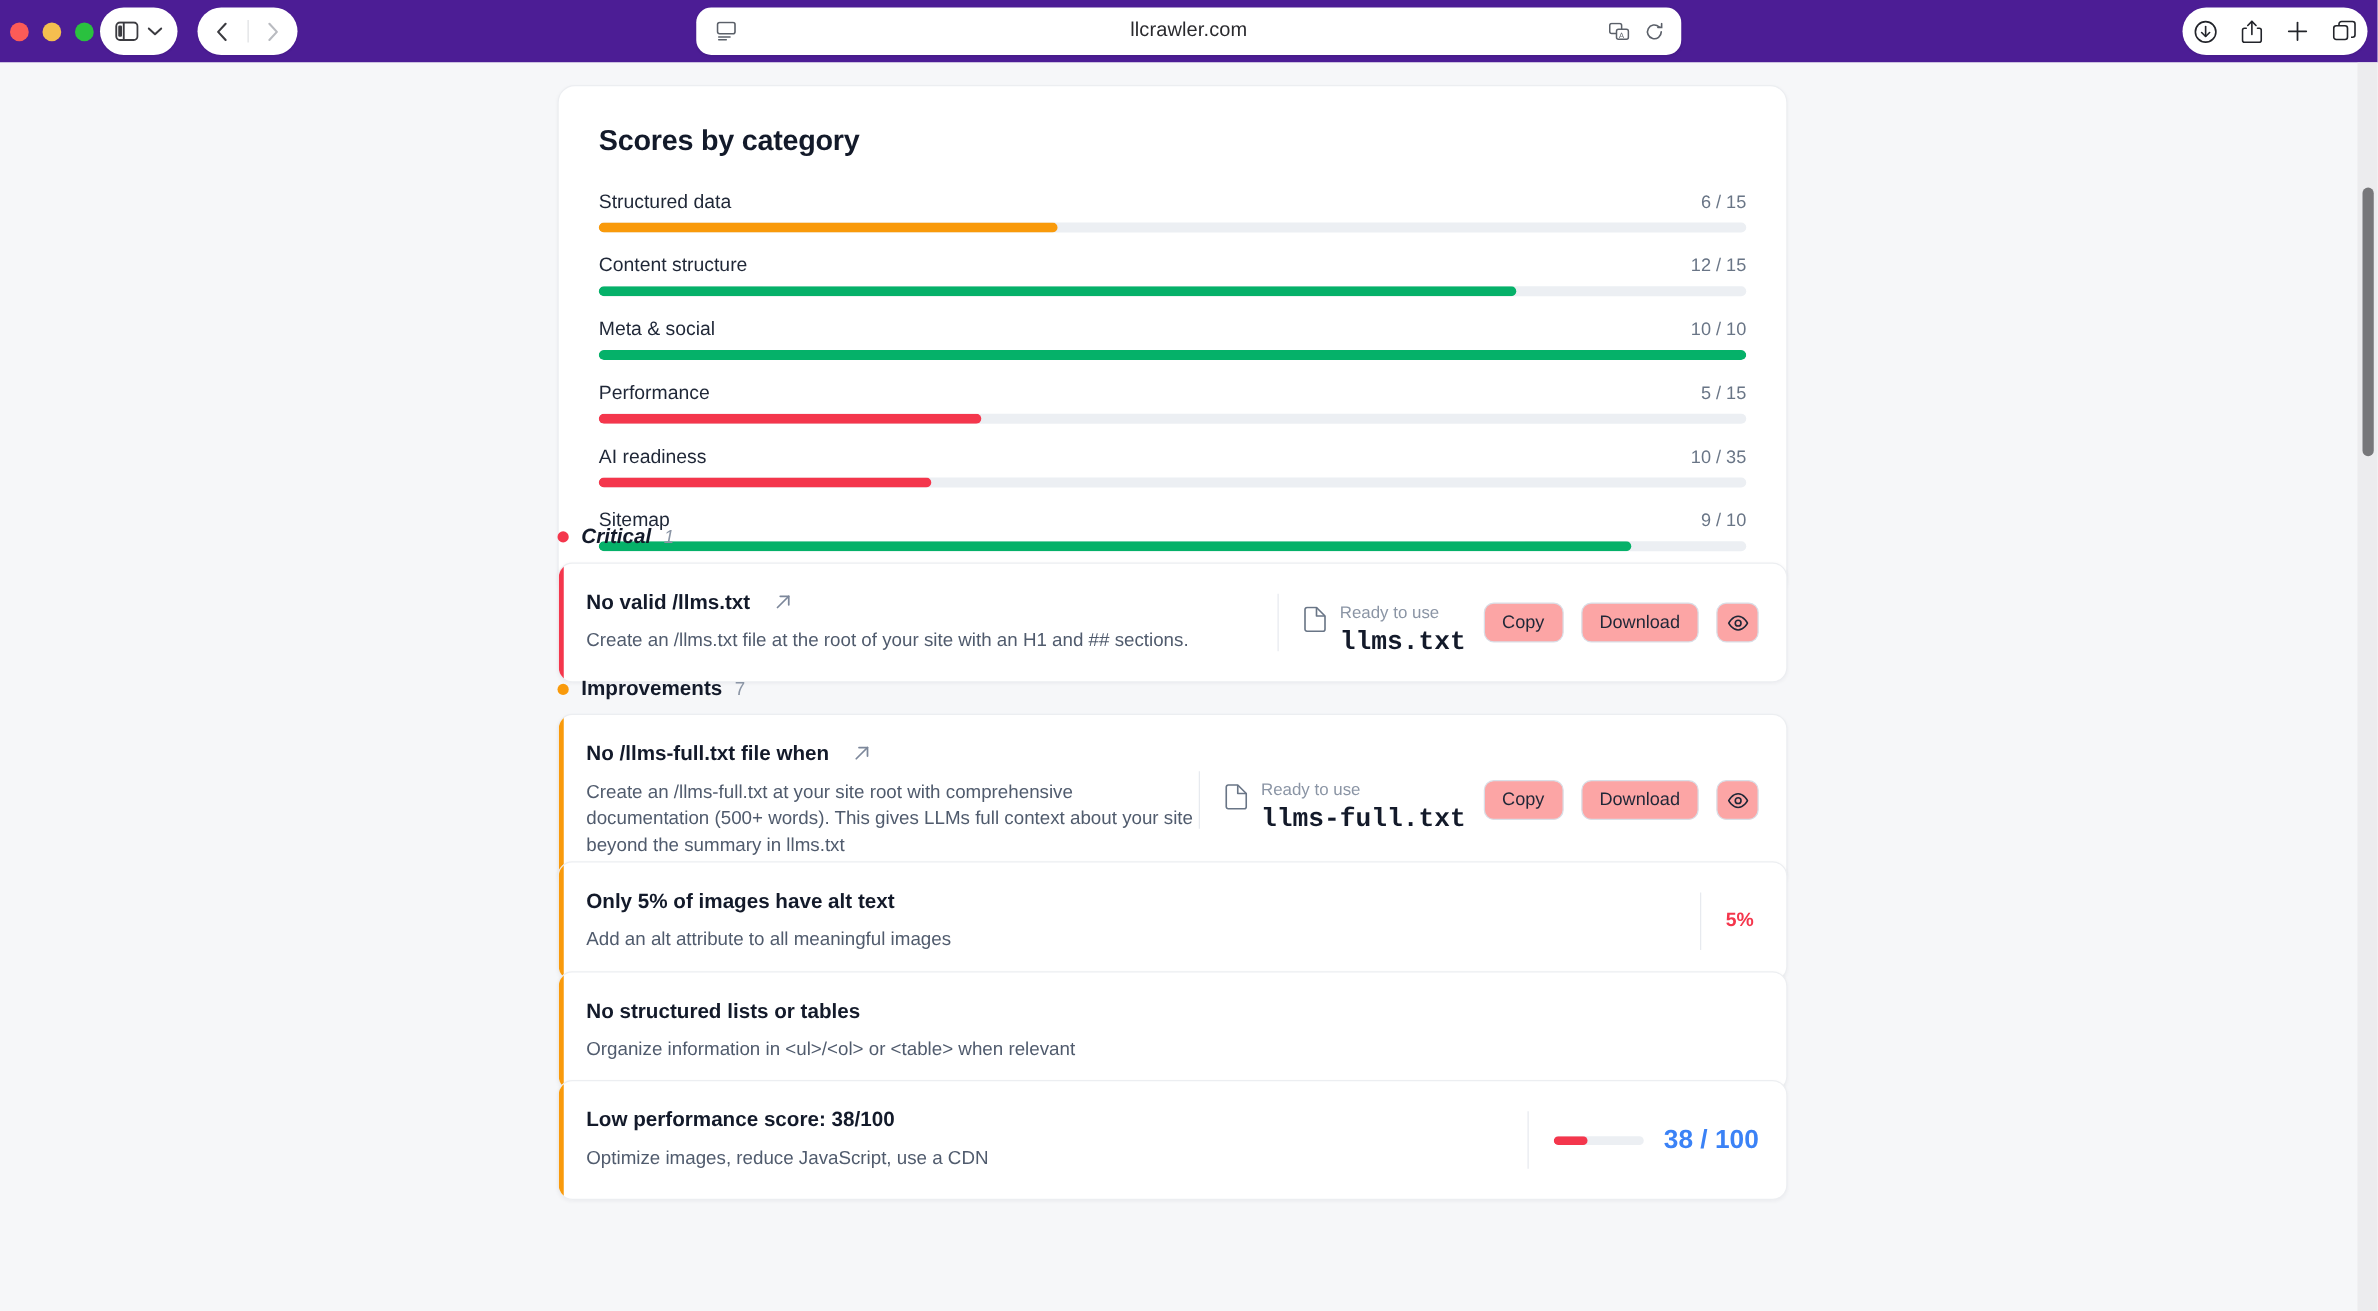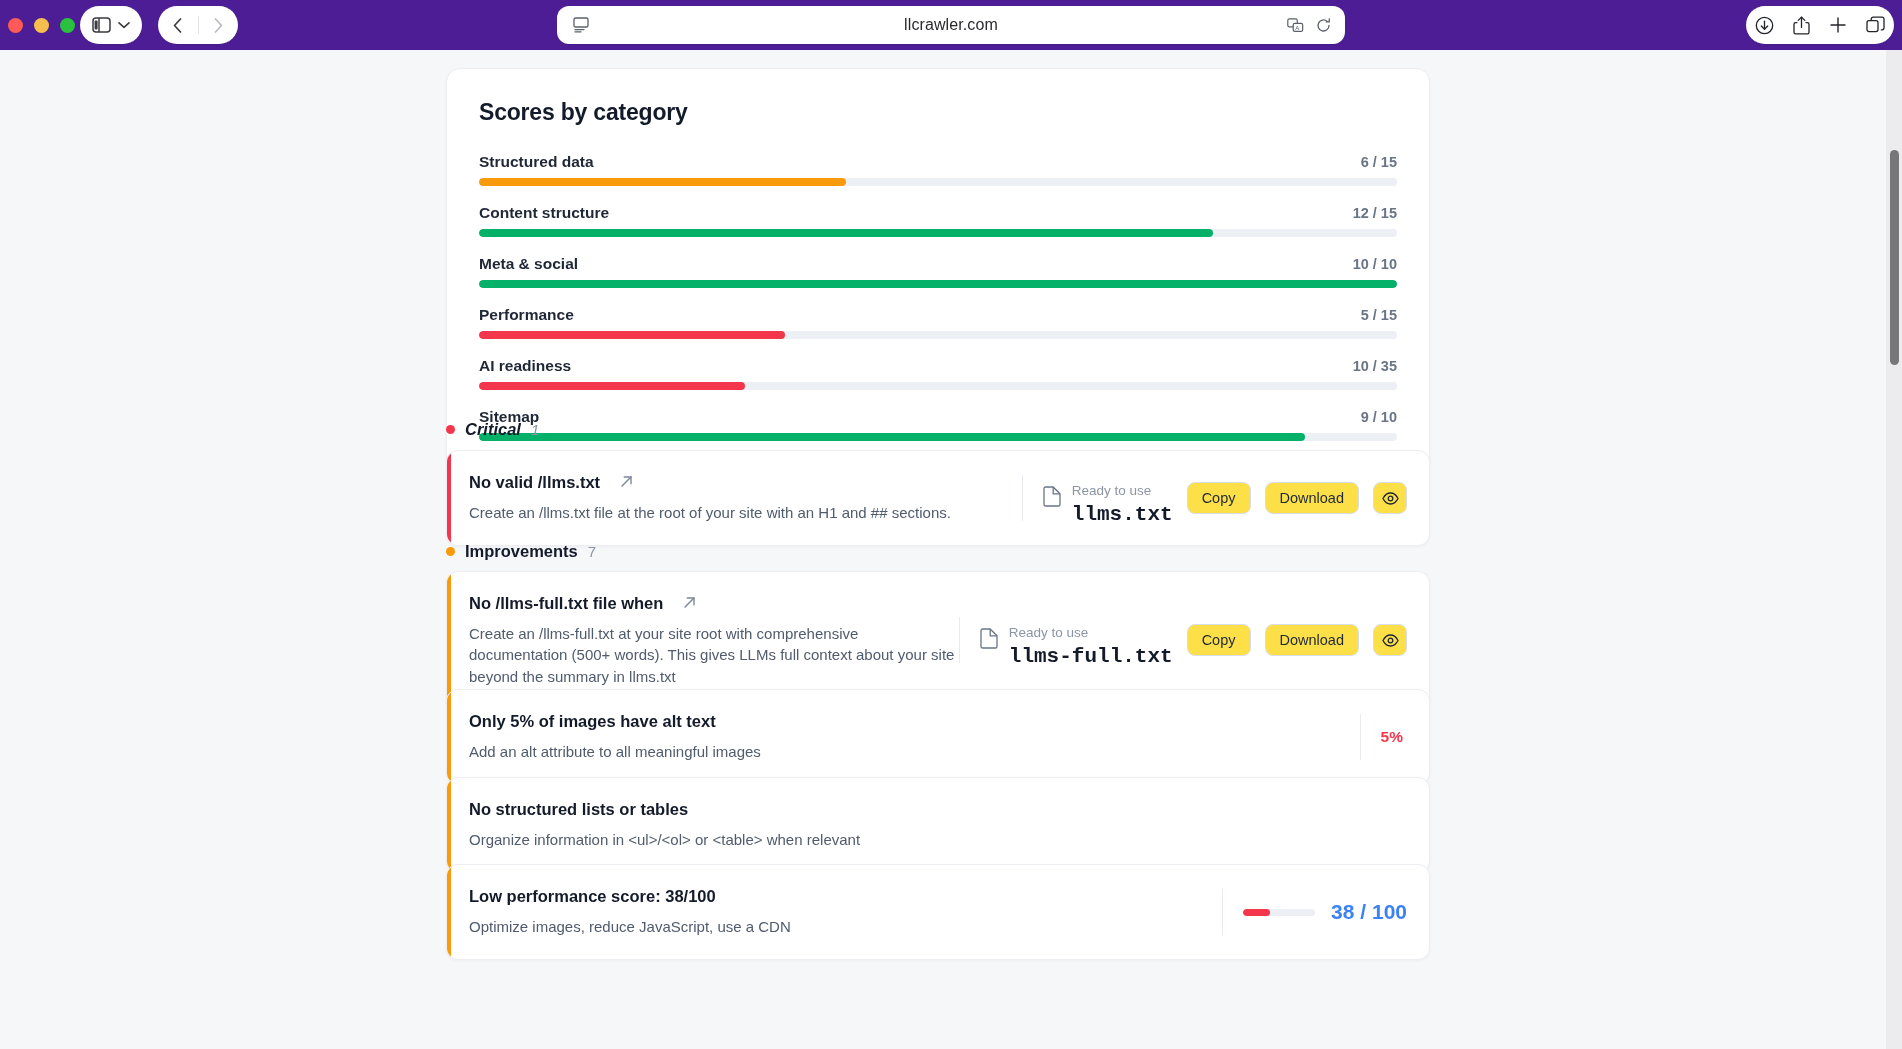--- a/index.html
+++ b/index.html
@@ -66,21 +66,21 @@
     position: absolute; left: 446px; top: 18px; width: 984px;
     background: #ffffff; border-radius: 14px;
     border: 1px solid #eceef1;
     box-shadow: 0 1px 3px rgba(16,24,40,.04);
     padding: 30px 32px 34px 32px;
   }
   .card-title {
     font-size: 23px; font-weight: 700; color: #131a2a; letter-spacing: -.2px;
     margin-bottom: 27px;
   }
-  .score-row { margin-bottom: 18px; font-weight: bold; }
+  .score-row { margin-bottom: 18px; }
   .score-row:last-child { margin-bottom: 0; }
   .score-head {
     display: flex; justify-content: space-between; align-items: baseline;
     margin-bottom: 7px;
   }
   .score-label { font-size: 15.5px; color: #1f2737; }
   .score-value { font-size: 14.5px; color: #697586; }
   .track {
     width: 100%; height: 8px; background: #eceff3; border-radius: 5px; overflow: hidden;
   }
@@ -120,21 +120,21 @@
 
   .filebox { display: flex; align-items: center; gap: 11px; }
   .file-meta { line-height: 1.3; margin-top: 12px; }
   .file-ready { font-size: 13.5px; color: #8b95a5; }
   .file-name {
     font-size: 21px; color: #131a2a; font-weight: 700;
     font-family: "Liberation Mono", monospace;
   }
   .btn {
     height: 32px; padding: 0 14px; border-radius: 8px;
-    border: 1px solid #d9dee6; background: #fde047;
+    border: 1px solid #d9dee6; background: #fca5a5;
     font-size: 14.5px; color: #1f2737; cursor: pointer;
     font-family: "Liberation Sans", sans-serif;
     display: flex; align-items: center; justify-content: center;
   }
   .btn-icon { width: 34px; padding: 0; }
 
   .pct-badge { font-size: 15.5px; font-weight: 700; color: #f4364c; padding-right: 4px; }
 
   .mini-wrap { display: flex; align-items: center; gap: 16px; }
   .mini-track { width: 72px; height: 7px; background: #eceff3; border-radius: 5px; overflow: hidden; }

